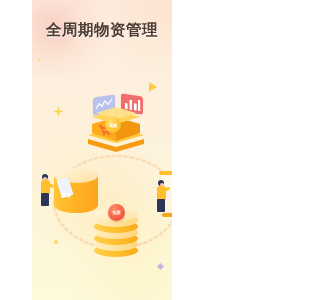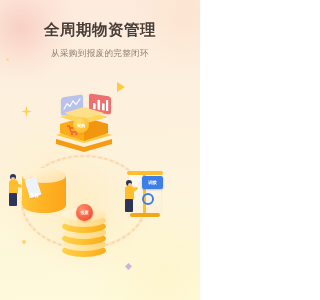--- a/index.html
+++ b/index.html
@@ -6,24 +6,25 @@
     margin: 0;
     padding: 0;
     background: #ffffff;
   }
   body {
     font-family: "Liberation Sans", sans-serif;
   }
 
   .poster {
     position: relative;
-    width: 200px;
+    width: 140px;
     height: 300px;
     overflow: hidden;
     background: linear-gradient(178deg, #fdeadd 0%, #fdeedd 18%, #fdf1dd 40%, #fdf4dc 62%, #fdf7da 82%, #fefada 100%);
+    margin-left: 32px;
   }
 
   
   .glow {
     position: absolute;
     border-radius: 50%;
     pointer-events: none;
   }
   .glow-pink-tl {
     left: -34px; top: -24px;
@@ -326,21 +327,20 @@
 <div class="poster">
 
   <div class="glow glow-pink-tl"></div>
   <div class="glow glow-peach-tr"></div>
   <div class="glow glow-warm-mid"></div>
   <div class="glow glow-center"></div>
   <div class="glow glow-warm-br"></div>
 
   <div class="headline">
     <div class="title">全周期物资管理</div>
-    <div class="subtitle">从采购到报废的完整闭环</div>
   </div>
 
   <div class="tri-gold"></div>
   <div class="star4 star-left"></div>
   <div class="dot-gold"></div>
   <div class="diamond-violet"></div>
   <div class="dot-soft-1"></div>
 
   <svg class="ring" viewBox="0 0 136 104">
     <ellipse cx="68" cy="52" rx="62" ry="46" fill="none" stroke="#f3c691" stroke-width="1.6" stroke-dasharray="3 3" opacity="0.85"></ellipse>

